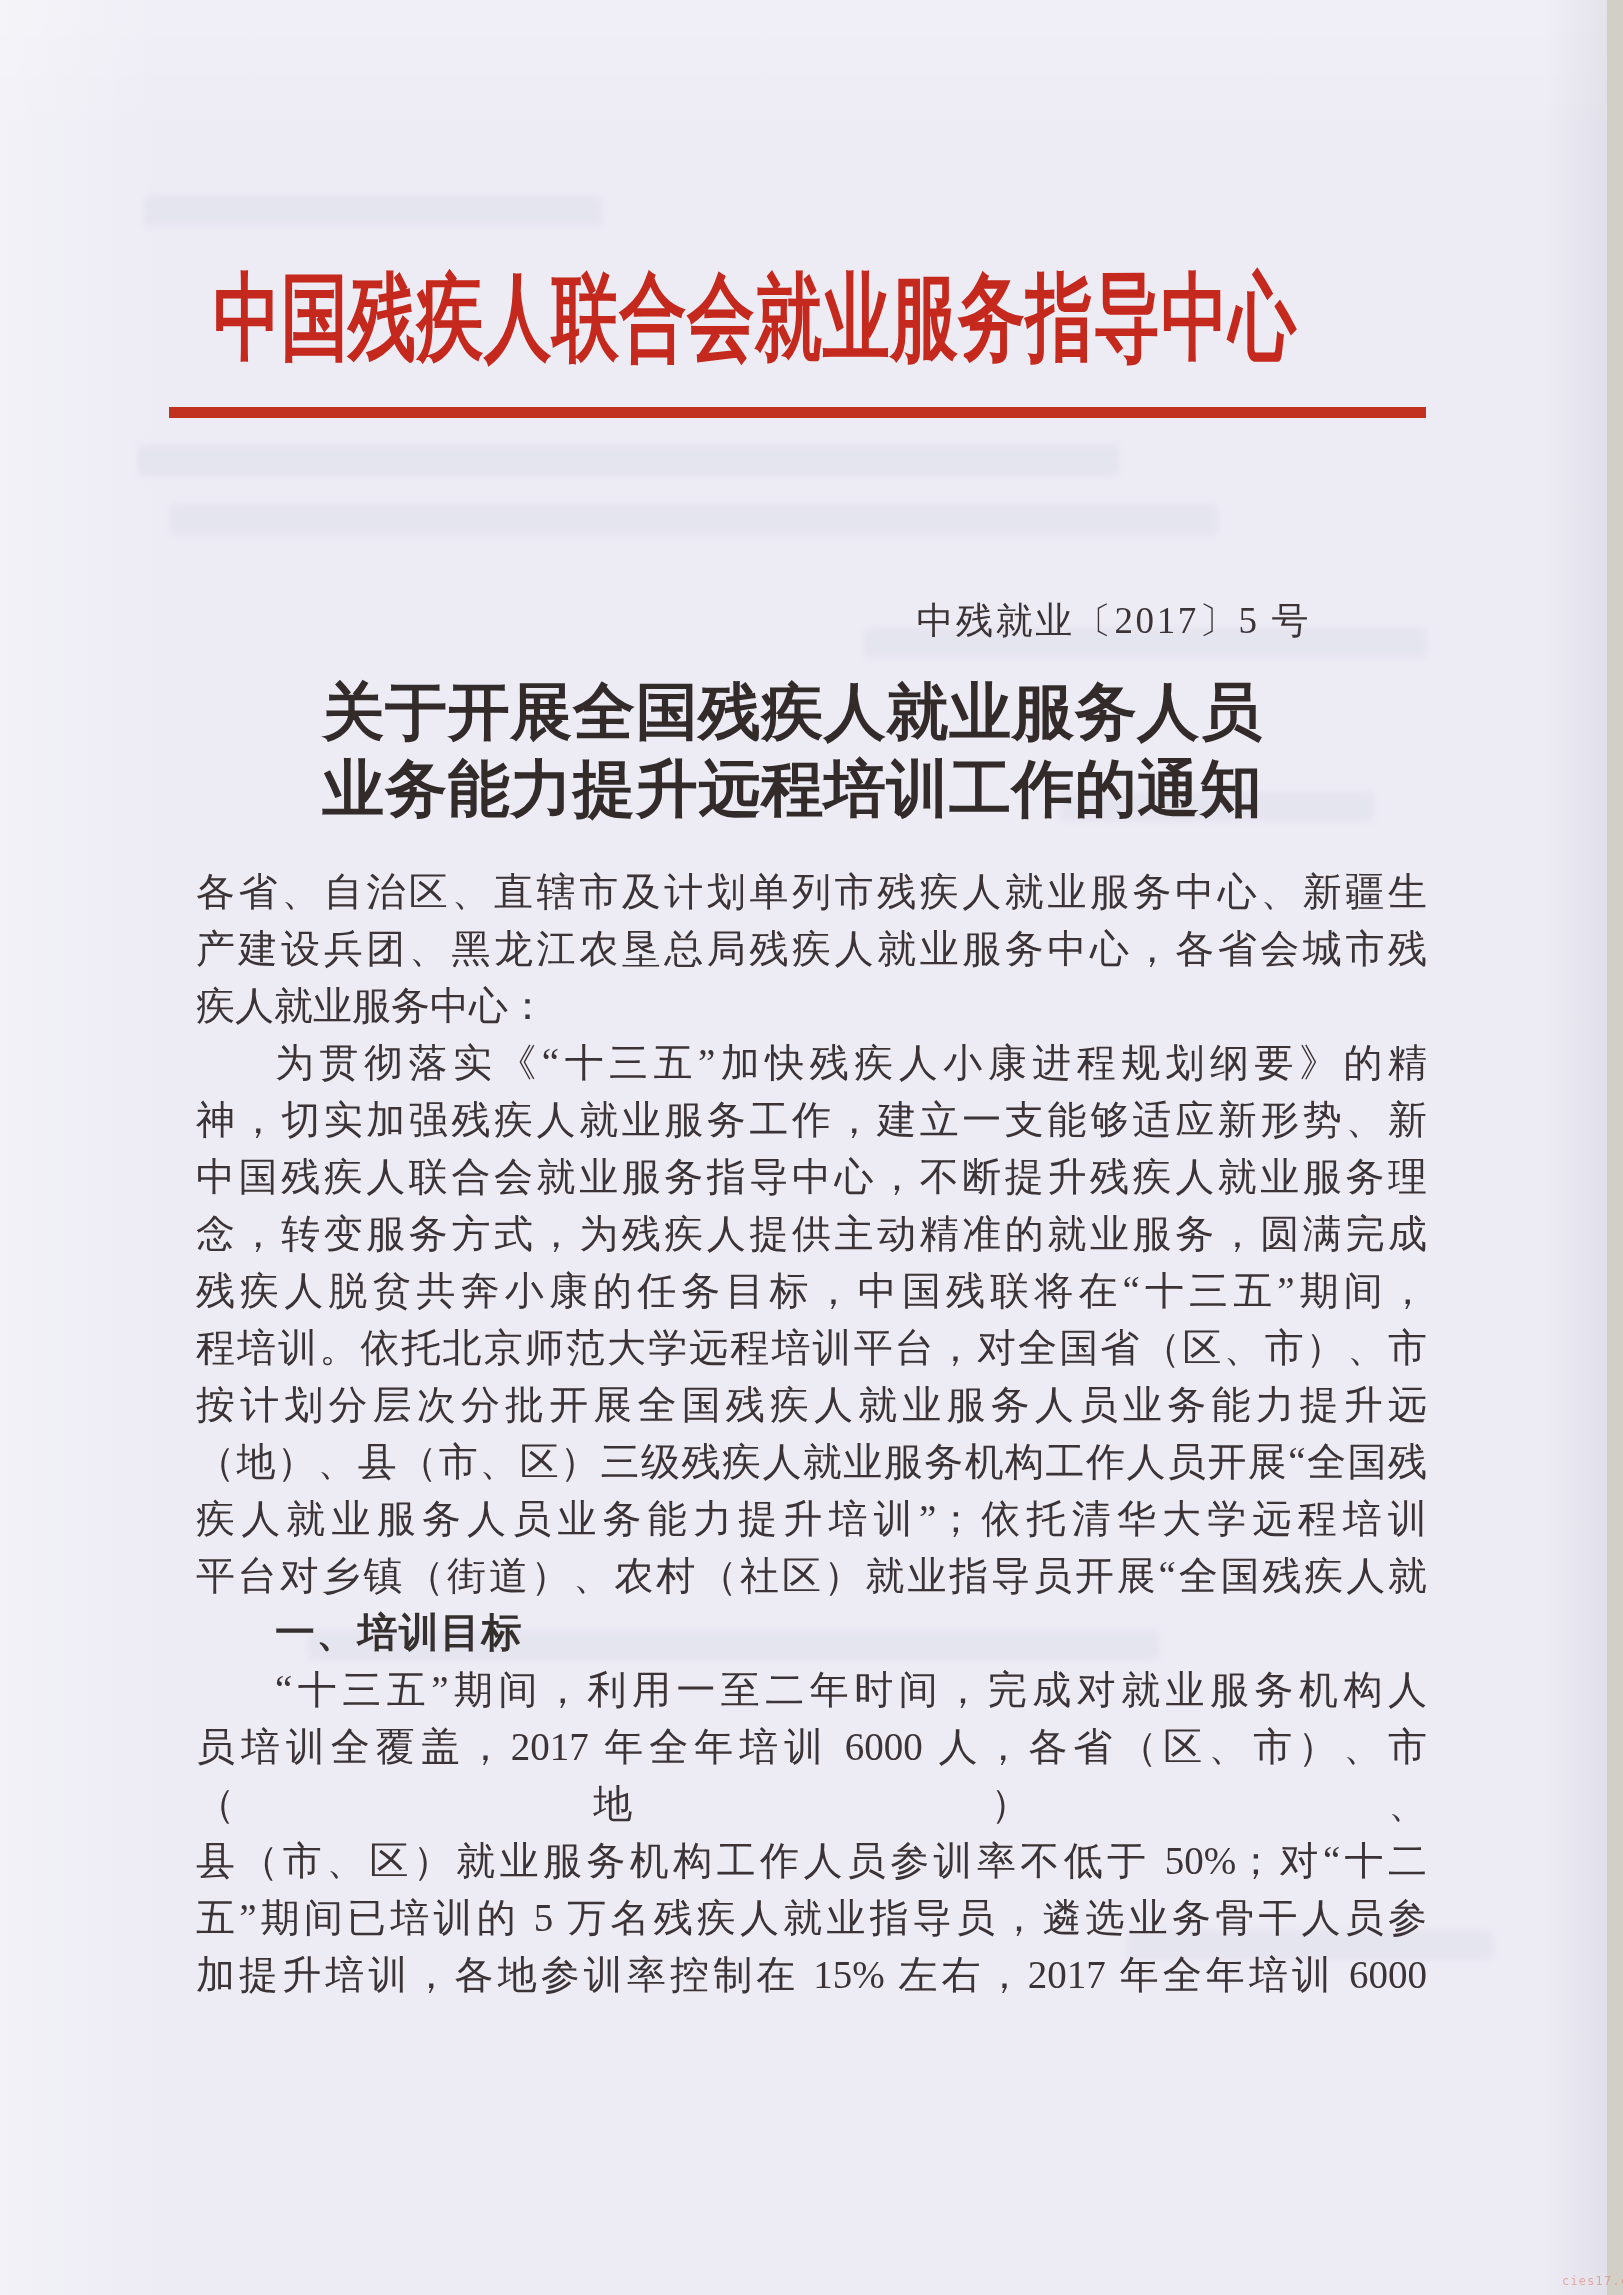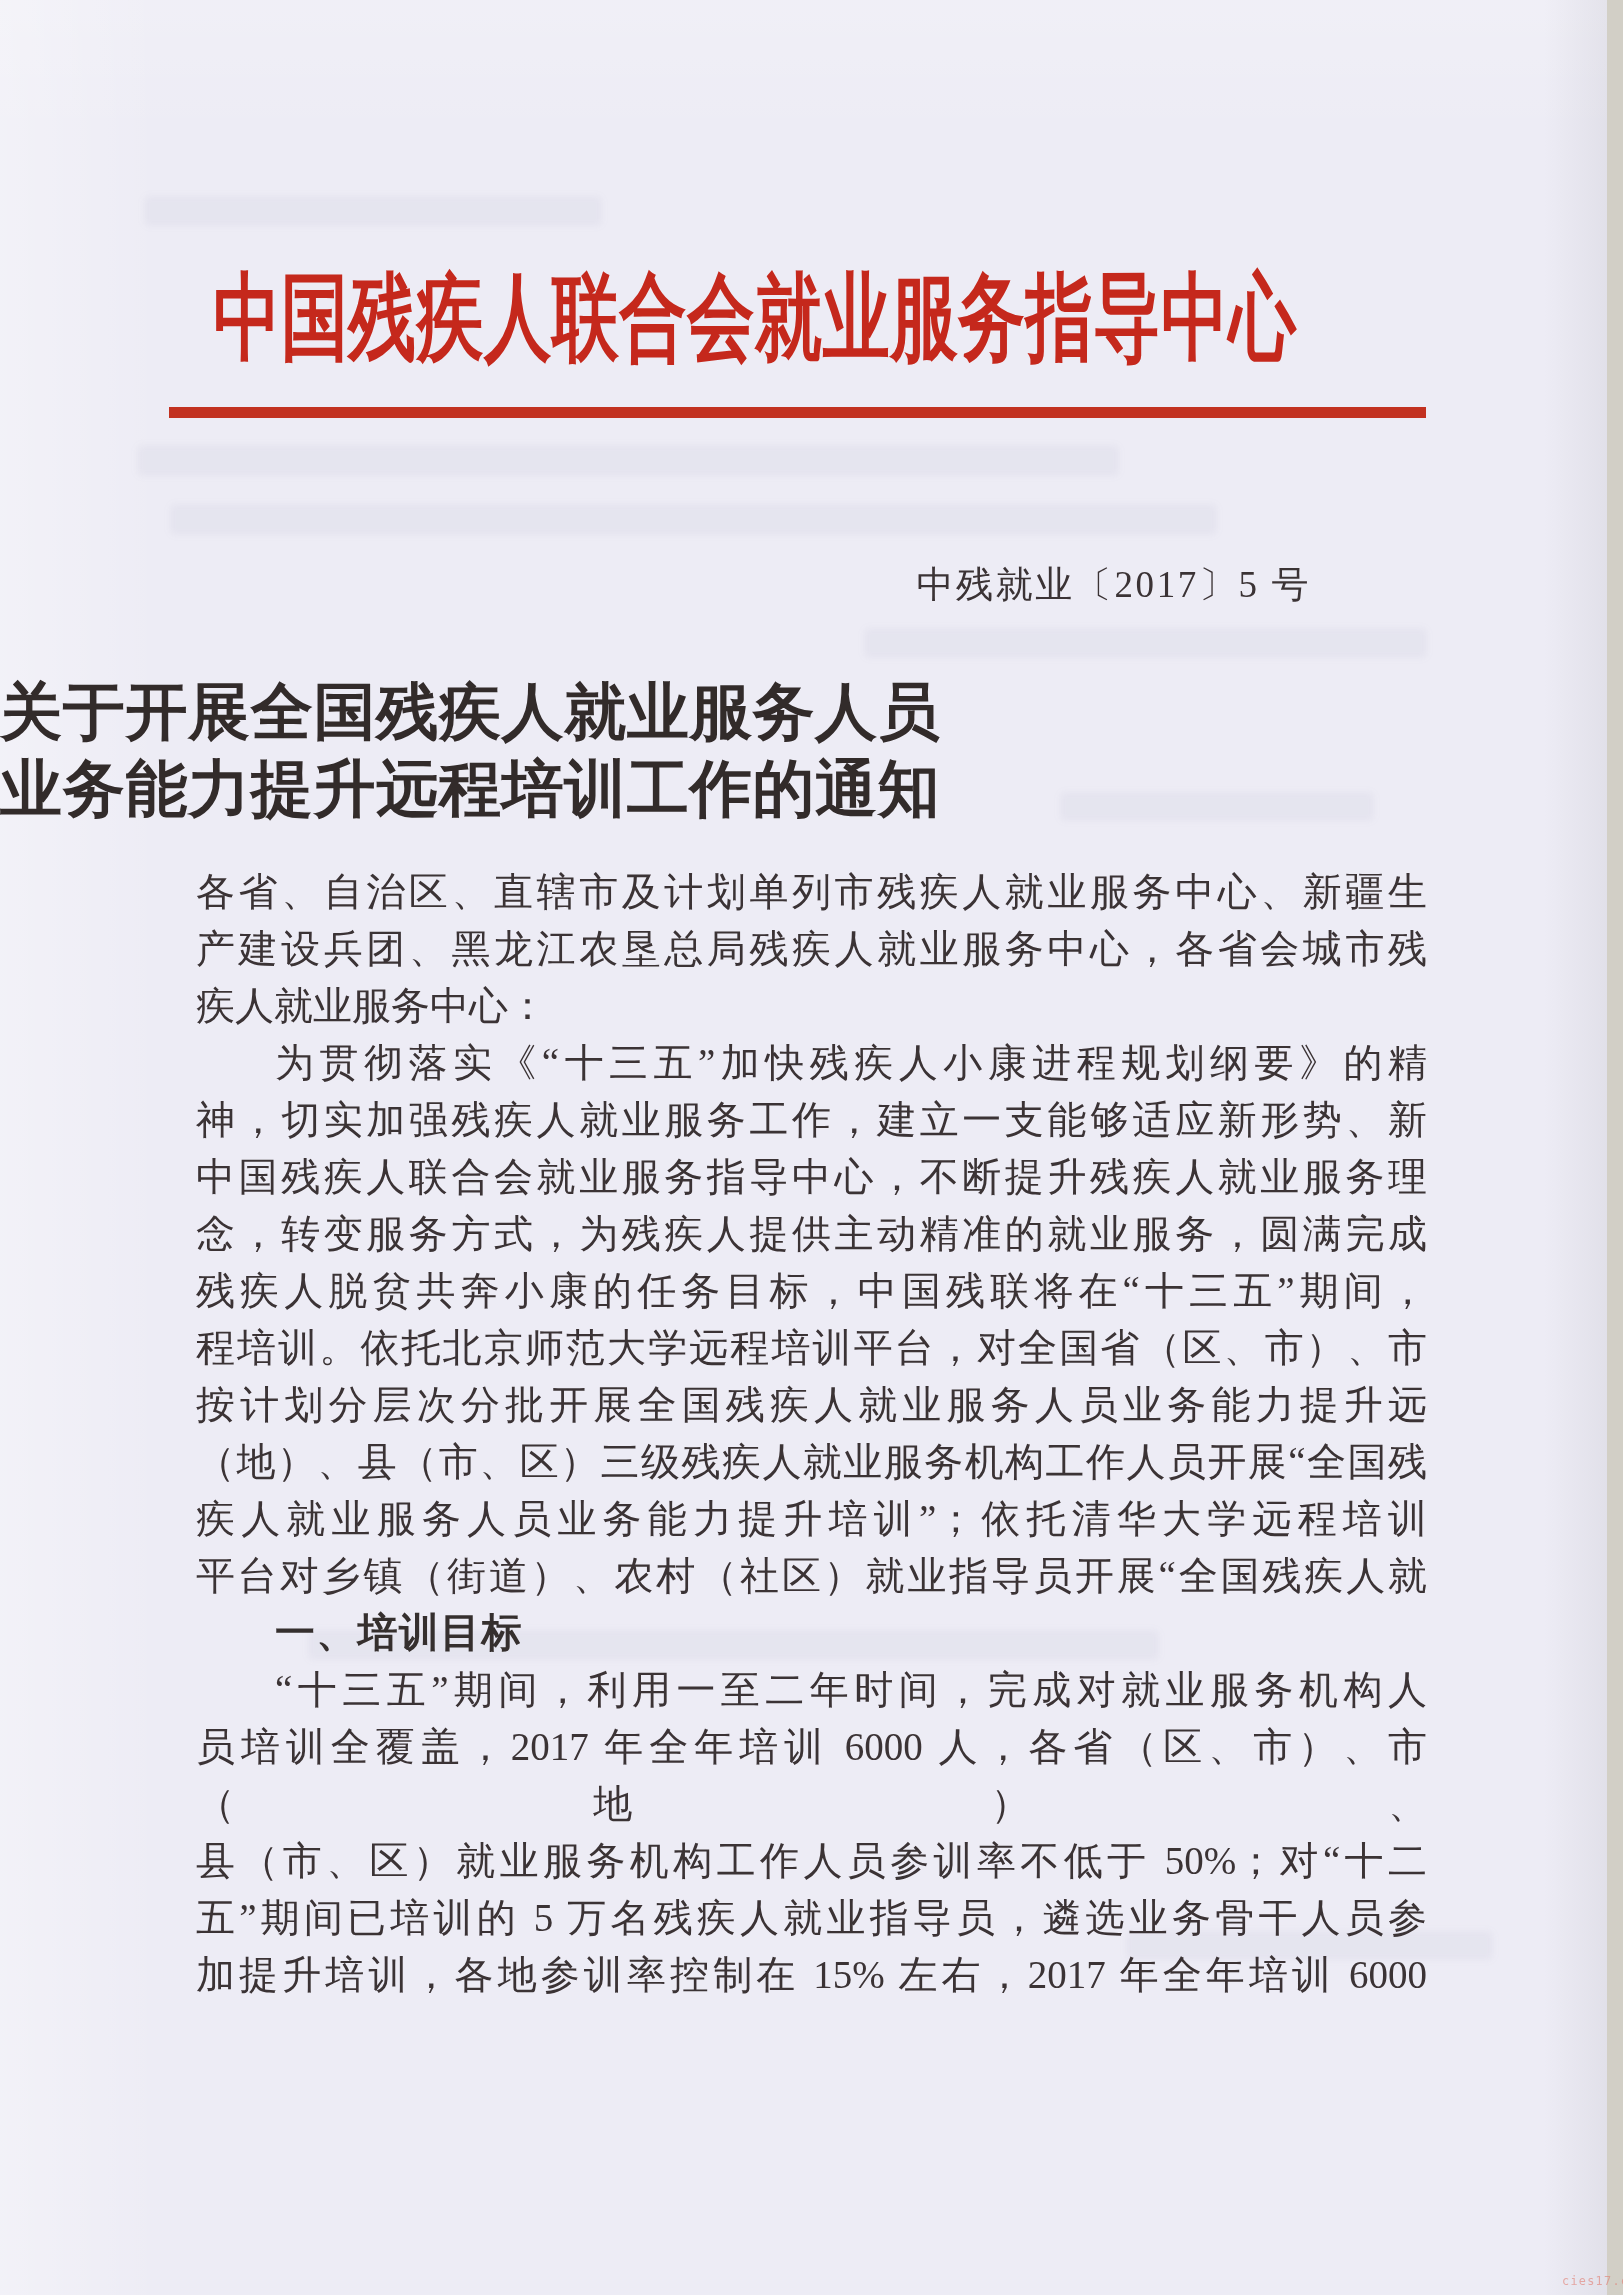--- a/index.html
+++ b/index.html
@@ -13,23 +13,23 @@
       linear-gradient(180deg, rgba(255,255,255,0.18), rgba(255,255,255,0) 6%);
     border-right:2px solid #aaa79e;}
   .scan-edge{position:absolute;right:0;top:0;bottom:0;width:15.7px;background:#d2cfc6;}
   
   .smudge{position:absolute;background:rgba(105,105,130,0.05);filter:blur(3.9px);border-radius:5.2px;}
   
   .org-title{position:absolute;top:270px;left:0;right:98px;text-align:center;
     font-size:67px;line-height:67px;font-weight:bold;color:#c5281c;
     transform:scaleY(1.42);transform-origin:center top;letter-spacing:0.7px;white-space:nowrap;}
   .red-rule{position:absolute;top:407px;left:169px;width:1257px;height:11px;background:#c23120;}
-  .doc-number{position:absolute;top:560px;right:297px;font-size:37px;color:#3b3335;letter-spacing:2.6px;white-space:nowrap;text-align:center;}
+  .doc-number{position:absolute;top:596px;right:297px;font-size:37px;color:#3b3335;letter-spacing:2.6px;white-space:nowrap;text-align:center;}
   
-  .notice-title{position:absolute;top:674px;left:0;right:23px;
+  .notice-title{position:absolute;top:674px;left:0;right:23px;text-align:center;
     font-size:62px;line-height:77px;font-weight:bold;color:#322b2a;letter-spacing:0.7px;}
   
   .body-block{position:absolute;top:863px;left:196px;width:1231px;
     font-size:39px;line-height:57px;color:#3b3335;}
   .line{text-align:justify;text-align-last:justify;}
   .line.short{text-align-last:left;}
   .line.indent{text-indent:79px;}
   .sec-heading{font-family:Liberation Sans, sans-serif;
     font-weight:bold;font-size:40px;line-height:57px;color:#352f2e;padding-left:79px;letter-spacing:1.3px;}
   

